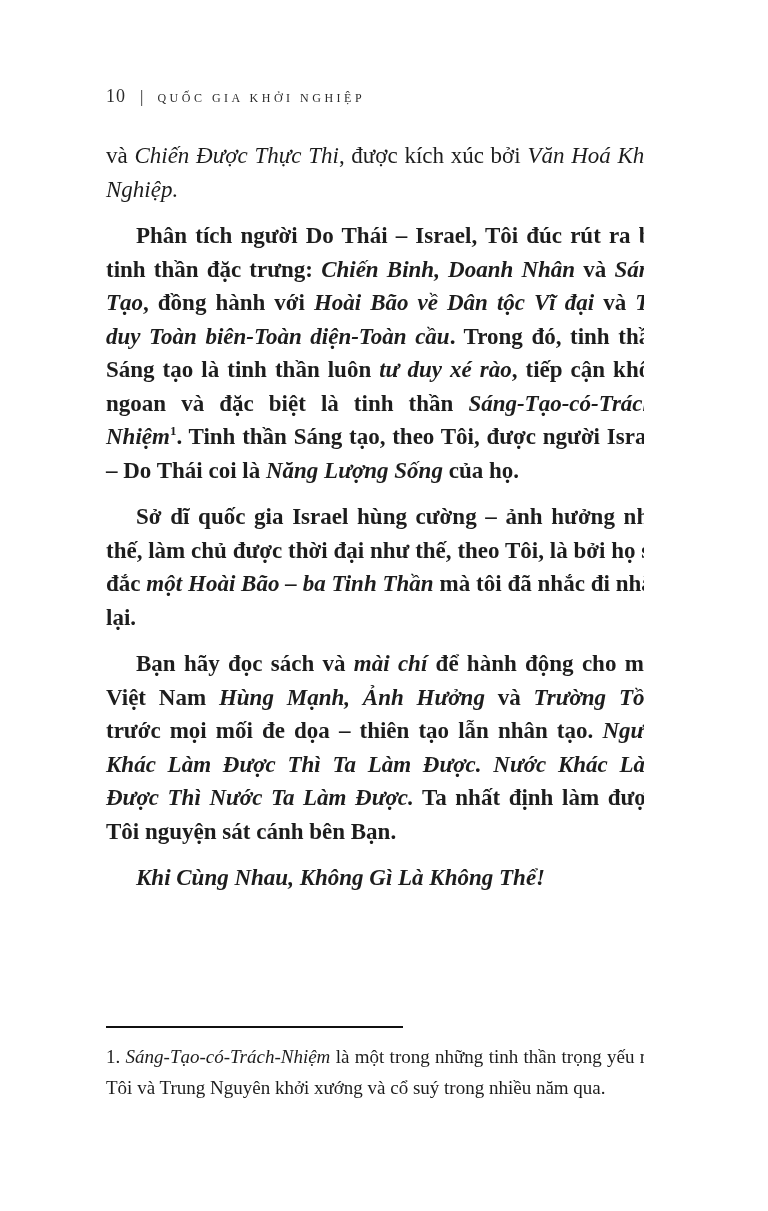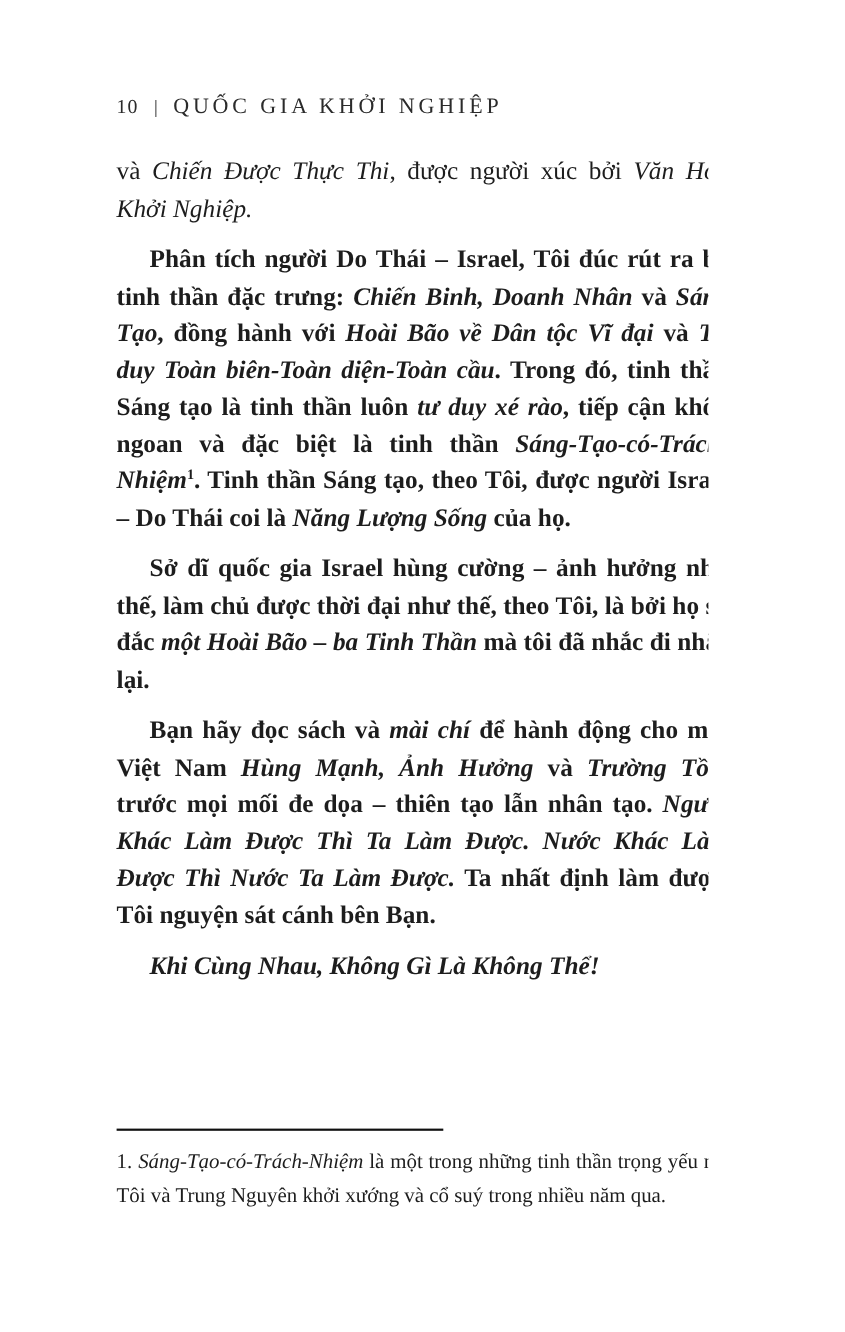--- a/index.html
+++ b/index.html
@@ -29,21 +29,21 @@
     letter-spacing: 1px;
     font-size: 18px;
   }
   .running-header .sep {
     margin: 0 14px;
     color: #2b2b2b;
     font-weight: 400;
   }
   .running-header .title {
     letter-spacing: 3.5px;
-    font-size: 20px;
+    font-size: 12px;
   }
   .page-body {
     position: absolute;
     top: 139px;
     left: 106px;
     width: 557px;
     font-size: 23px;
     line-height: 33.5px;
     text-align: justify;
     text-justify: inter-word;
@@ -86,21 +86,21 @@
 
 <div class="page" style="color: rgb(29, 29, 29); background: rgb(255, 255, 255);">
 
   <header class="running-header">
     <span class="pagenum">10</span>
     <span class="sep">|</span>
     <span class="title">QUỐC GIA KHỞI NGHIỆP</span>
   </header>
 
   <main class="page-body">
-      <p class="para"><span>và </span><em>Chiến Được Thực Thi</em><span>, được người xúc bởi </span><em>Văn Hoá Khởi Nghiệp.</em></p>
+      <p class="para"><span>và </span><em>Chiến Được Thực Thi</em><span>, được kích xúc bởi </span><em>Văn Hoá Khởi Nghiệp.</em></p>
       <p class="para indent"><span>Phân tích người Do Thái – Israel, Tôi đúc rút ra ba tinh thần đặc trưng: </span><em>Chiến Binh, Doanh Nhân</em><span> và </span><em>Sáng Tạo</em><span>, đồng hành với </span><em>Hoài Bão về Dân tộc Vĩ đại</em><span> và </span><em>Tư duy Toàn biên-Toàn diện-Toàn cầu</em><span>. Trong đó, tinh thần Sáng tạo là tinh thần luôn </span><em>tư duy xé rào</em><span>, tiếp cận khôn ngoan và đặc biệt là tinh thần </span><em>Sáng-Tạo-có-Trách-Nhiệm</em><sup class="fn-marker">1</sup><span>. Tinh thần Sáng tạo, theo Tôi, được người Israel – Do Thái coi là </span><em>Năng Lượng Sống</em><span> của họ.</span></p>
       <p class="para indent"><span>Sở dĩ quốc gia Israel hùng cường – ảnh hưởng như thế, làm chủ được thời đại như thế, theo Tôi, là bởi họ sở đắc </span><em>một Hoài Bão – ba Tinh Thần</em><span> mà tôi đã nhắc đi nhắc lại.</span></p>
       <p class="para indent"><span>Bạn hãy đọc sách và </span><em>mài chí</em><span> để hành động cho một Việt Nam </span><em>Hùng Mạnh, Ảnh Hưởng</em><span> và </span><em>Trường Tồn</em><span>, trước mọi mối đe dọa – thiên tạo lẫn nhân tạo. </span><em>Người Khác Làm Được Thì Ta Làm Được. Nước Khác Làm Được Thì Nước Ta Làm Được.</em><span> Ta nhất định làm được. Tôi nguyện sát cánh bên Bạn.</span></p>
       <p class="para indent"><em>Khi Cùng Nhau, Không Gì Là Không Thể!</em></p>
     </main>
 
   <footer class="footnote-area">
     <div class="footnote-rule"></div>
     <p class="footnote-text"><span>1. </span><em>Sáng-Tạo-có-Trách-Nhiệm</em><span> là một trong những tinh thần trọng yếu mà Tôi và Trung Nguyên khởi xướng và cổ suý trong nhiều năm qua.</span></p>
   </footer>

